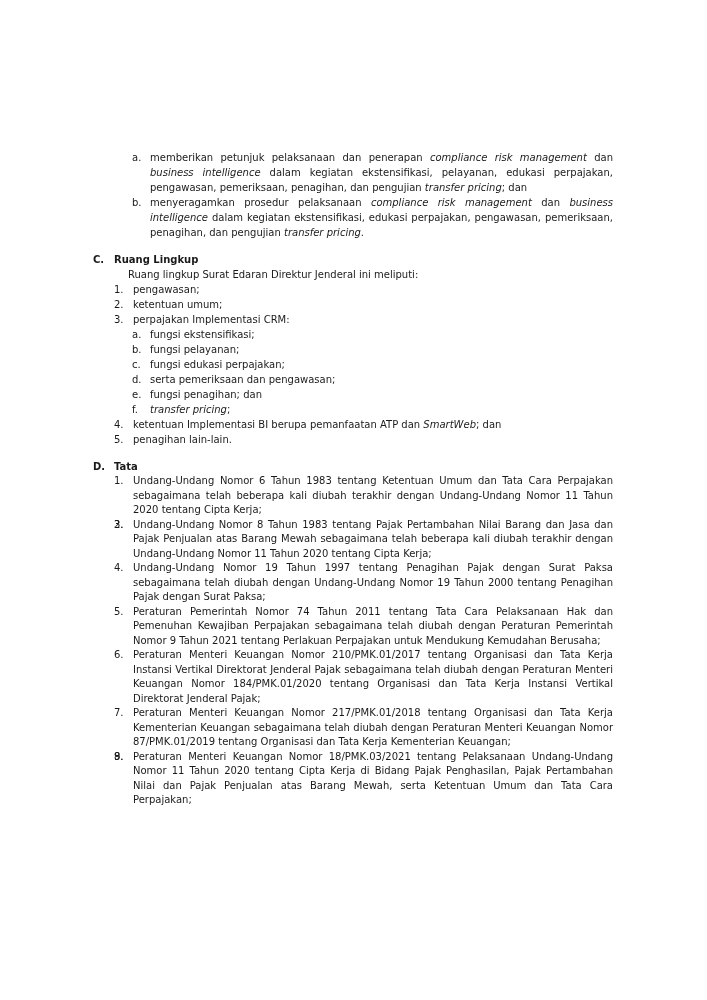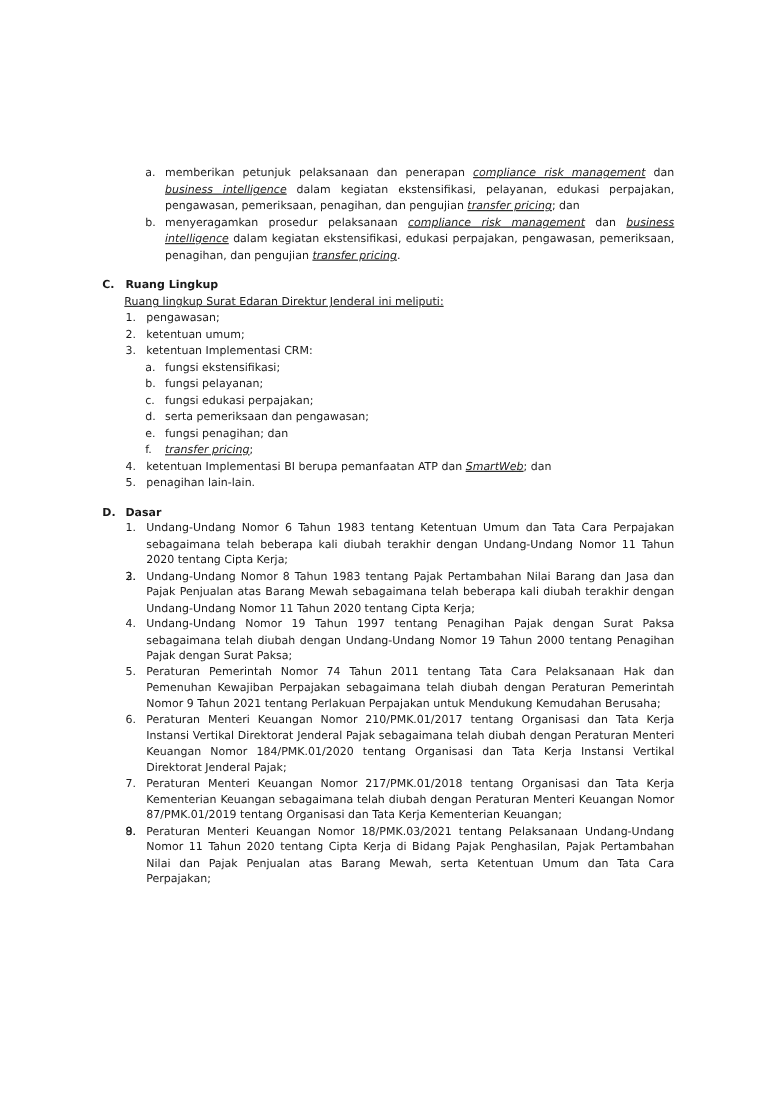--- a/index.html
+++ b/index.html
@@ -27,24 +27,24 @@
     text-align: justify;
   }
   .li { position: relative; text-align: justify; }
   .li > .marker { position: absolute; left: 0; top: 0; }
   
   .lvl1 { margin-left: 21px; padding-left: 19px; }
   
   .lvl2 { margin-left: 39px; padding-left: 18px; }
   
   .heading { padding-left: 21px; font-weight: 700; margin-top: 12px; }
-  .indent1 { margin-left: 20px; text-decoration: underline; }
+  .indent1 { margin-left: 35px; }
   
   .dsec .li { line-height: 14.5px; }
-  i { font-style: italic; text-decoration: underline; }
+  i { font-style: italic; }
 </style>
 </head>
 <body>
 
 <div class="page">
   <div class="content">
 
     <div class="li lvl2">
       <span class="marker">a.</span><span>memberikan petunjuk pelaksanaan dan penerapan <i>compliance risk management</i> dan <i>business intelligence</i> dalam kegiatan ekstensifikasi, pelayanan, edukasi perpajakan, pengawasan, pemeriksaan, penagihan, dan pengujian <i>transfer pricing</i>; dan</span>
     </div>
@@ -57,21 +57,21 @@
     </div>
     <div class="indent1">Ruang lingkup Surat Edaran Direktur Jenderal ini meliputi:</div>
 
     <div class="li lvl1">
       <span class="marker">1.</span><span>pengawasan;</span>
     </div>
     <div class="li lvl1">
       <span class="marker">2.</span><span>ketentuan umum;</span>
     </div>
     <div class="li lvl1">
-      <span class="marker">3.</span><span>ketentuan Implementasi CRM:</span>
+      <span class="marker">3.</span><span>perpajakan Implementasi CRM:</span>
     </div>
 
     <div class="li lvl2">
       <span class="marker">a.</span><span>fungsi ekstensifikasi;</span>
     </div>
     <div class="li lvl2">
       <span class="marker">b.</span><span>fungsi pelayanan;</span>
     </div>
     <div class="li lvl2">
       <span class="marker">c.</span><span>fungsi edukasi perpajakan;</span>
@@ -87,21 +87,21 @@
     </div>
 
     <div class="li lvl1">
       <span class="marker">4.</span><span>ketentuan Implementasi BI berupa pemanfaatan ATP dan <i>SmartWeb</i>; dan</span>
     </div>
     <div class="li lvl1">
       <span class="marker">5.</span><span>penagihan lain-lain.</span>
     </div>
 
     <div class="li heading">
-      <span class="marker">D.</span><span>Dasar</span>
+      <span class="marker">D.</span><span>Tata</span>
     </div>
 
     <div class="dsec">
       <div class="li lvl1">
         <span class="marker">1.</span><span>Undang-Undang Nomor 6 Tahun 1983 tentang Ketentuan Umum dan Tata Cara Perpajakan sebagaimana telah beberapa kali diubah terakhir dengan Undang-Undang Nomor 11 Tahun 2020 tentang Cipta Kerja;</span>
       </div>
       <div class="li lvl1">
         <span class="marker">2.</span>
       </div>
       <div class="li lvl1">

